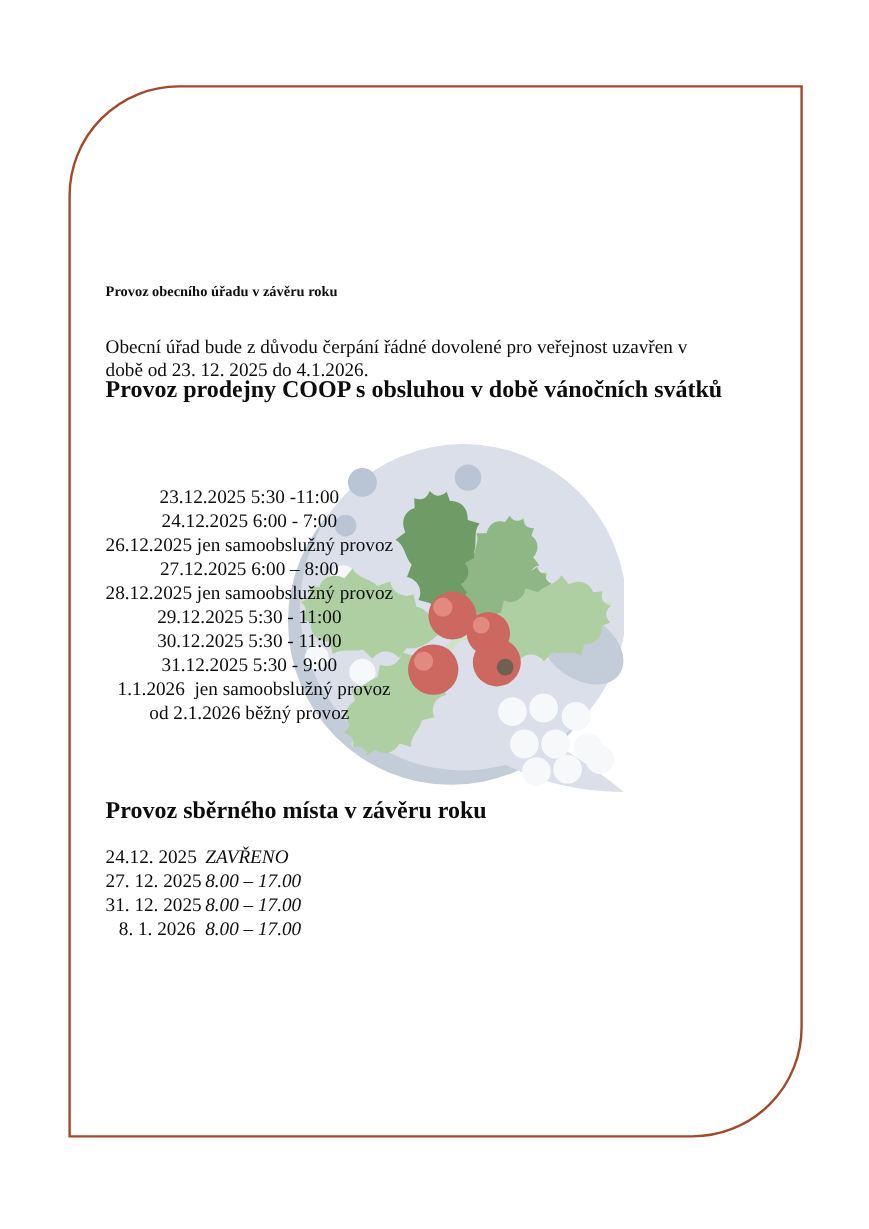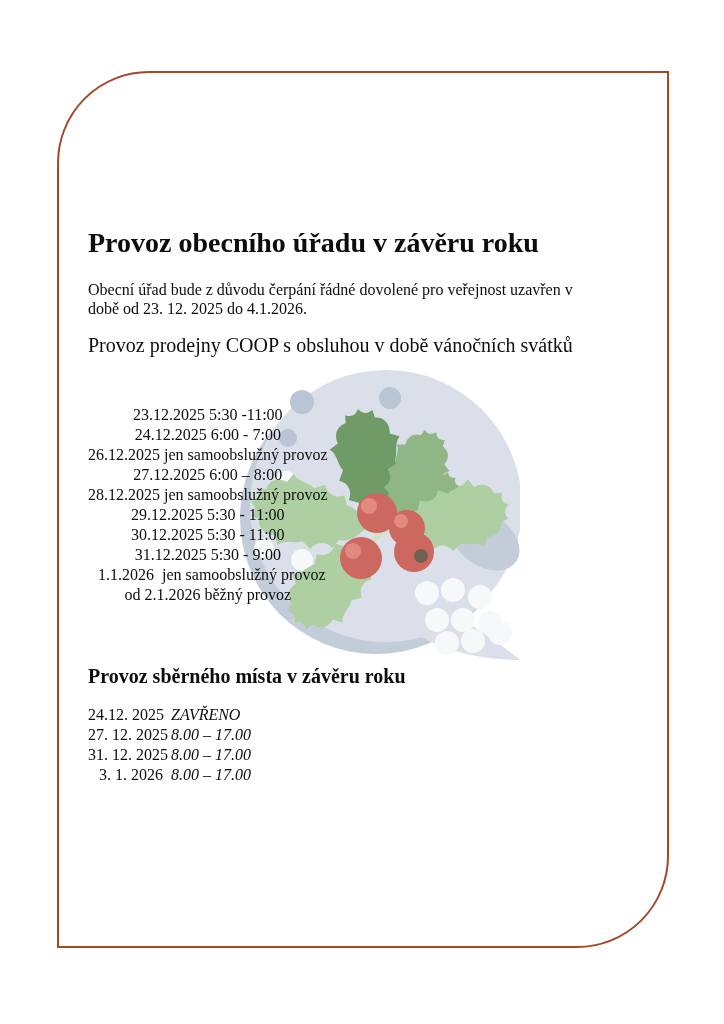--- a/index.html
+++ b/index.html
@@ -8,23 +8,23 @@
     font-family:"Liberation Serif","DejaVu Serif",serif;
     color:#0d0d0d;
   }
   .page{position:relative;width:724px;height:1024px;background:#ffffff;overflow:hidden;}
   .frame{
     position:absolute;left:57px;top:71px;width:612px;height:877px;
     box-sizing:border-box;border:2px solid #a3492a;
     border-radius:92px 0 92px 0;
   }
   .watermark{position:absolute;left:230px;top:360px;width:290px;height:300px;}
-  .h1{position:absolute;left:88px;top:231px;margin:0;font-size:28px;line-height:24px;font-weight:bold;white-space:nowrap;}
+  .h1{position:absolute;left:88px;top:231px;margin:0;font-size:12px;line-height:24px;font-weight:bold;white-space:nowrap;}
   .para{position:absolute;left:88px;top:280px;width:518px;margin:0;font-size:16px;line-height:19px;}
-  .h2{position:absolute;left:88px;top:333px;width:585px;margin:0;font-size:20px;line-height:25px;font-weight:normal;}
+  .h2{position:absolute;left:88px;top:313px;width:585px;margin:0;font-size:20px;line-height:25px;font-weight:bold;}
   .coop-list{position:absolute;left:88px;top:405px;margin:0;padding:0;list-style:none;font-size:16px;line-height:20px;}
   .coop-list li{white-space:pre;text-align:center;}
   .h3{position:absolute;left:88px;top:664px;margin:0;font-size:20px;line-height:24px;font-weight:bold;white-space:nowrap;}
   .col-list{position:absolute;left:88px;top:705px;font-size:16px;line-height:20px;}
   .col-row{display:flex;}
   .col-date{display:inline-block;width:75px;text-align:right;white-space:pre;}
   .col-time{display:inline-block;margin-left:8px;white-space:pre;font-style:italic;}
 </style>
 </head>
 <body>
@@ -127,18 +127,18 @@
     </div>
     <div class="col-row">
       <span class="col-date">27. 12. 2025</span>
       <span class="col-time">8.00 – 17.00</span>
     </div>
     <div class="col-row">
       <span class="col-date">31. 12. 2025</span>
       <span class="col-time">8.00 – 17.00</span>
     </div>
     <div class="col-row">
-      <span class="col-date">3. 1. 2026</span>
+      <span class="col-date">8. 1. 2026</span>
       <span class="col-time">8.00 – 17.00</span>
     </div>
   </div>
 
 </div>
 
 </body></html>

